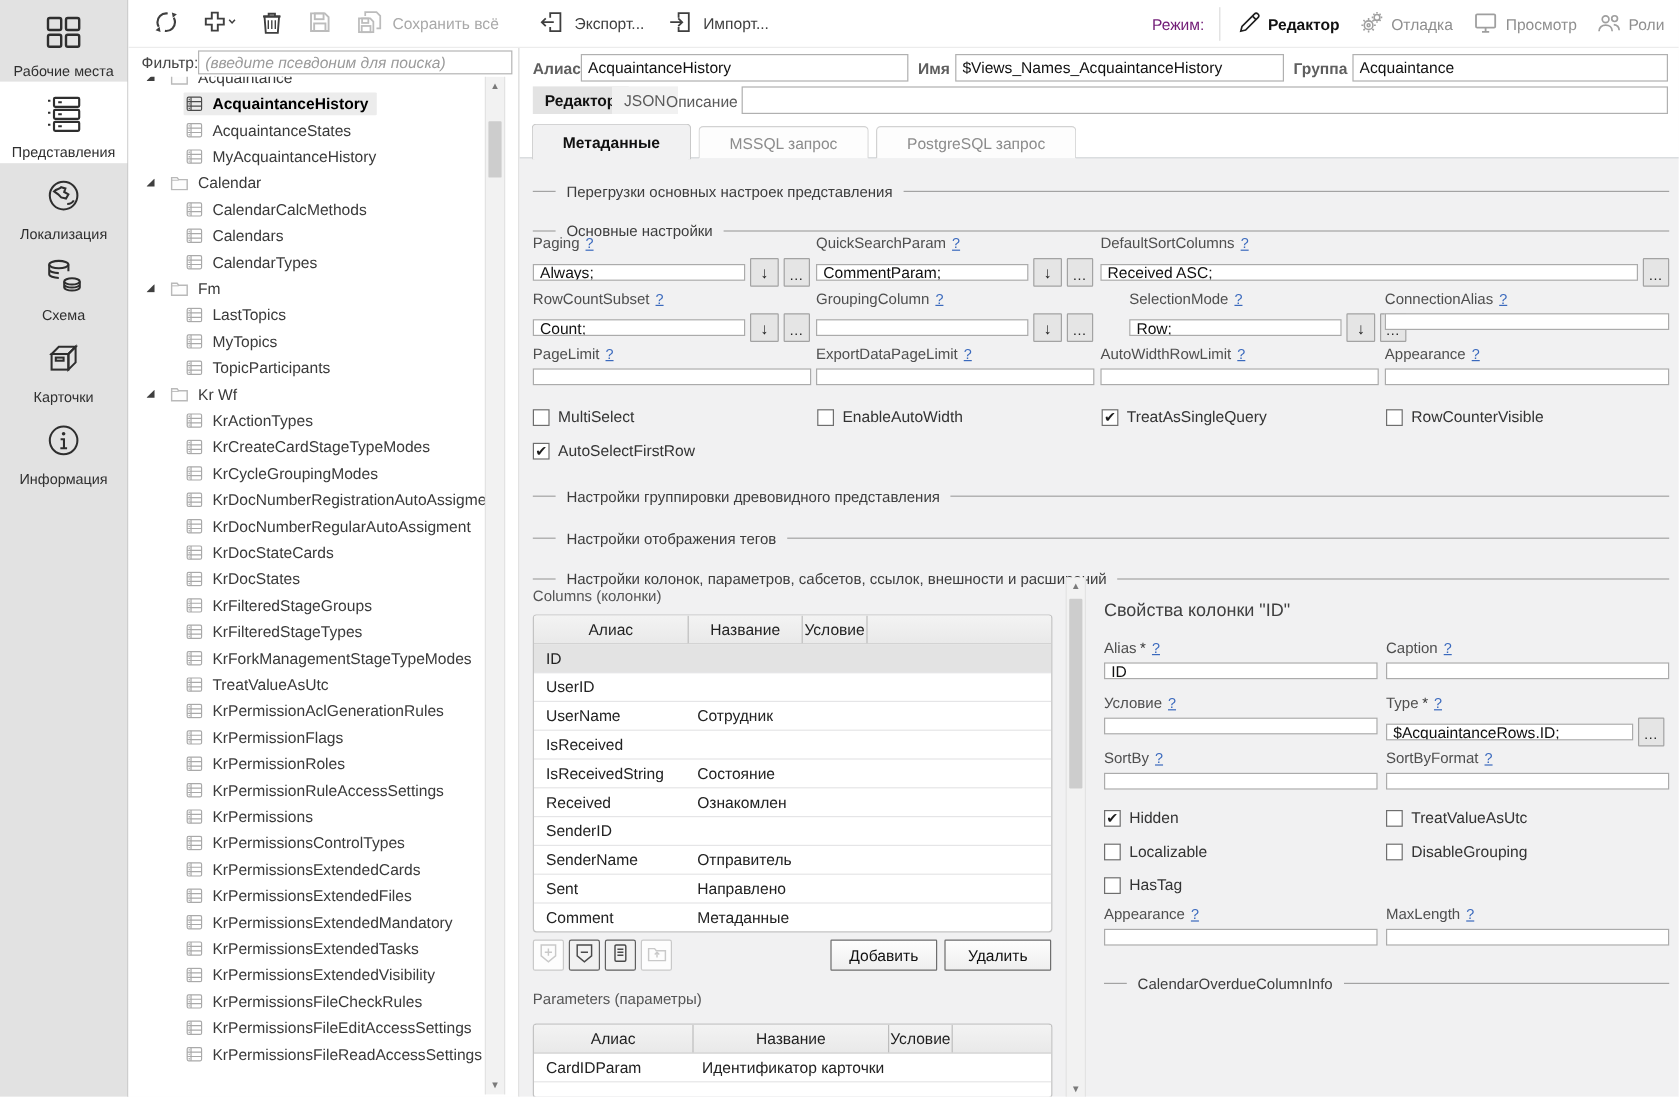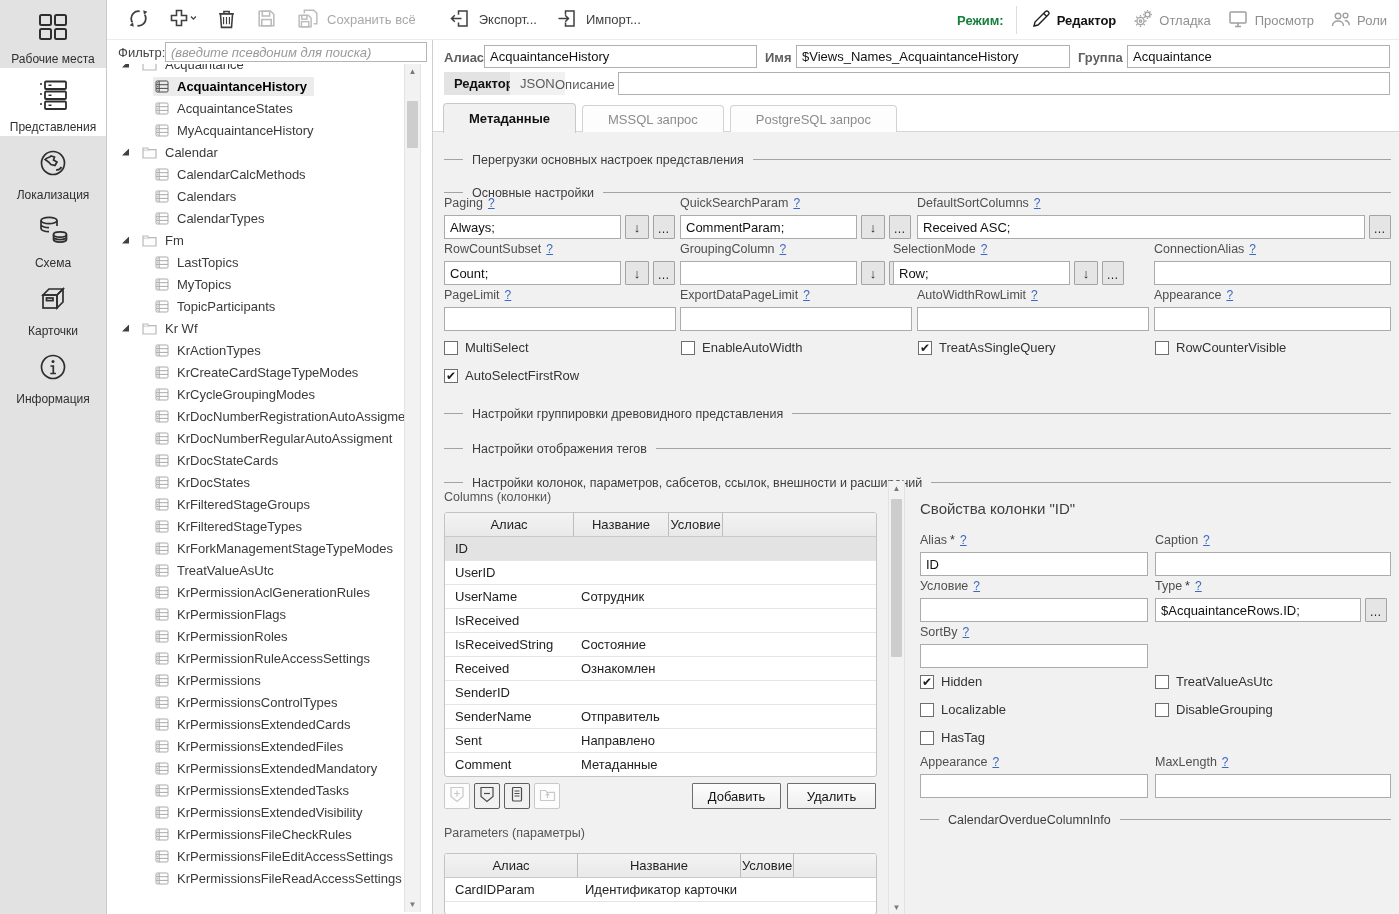--- a/index.html
+++ b/index.html
@@ -4,39 +4,39 @@
 <style>
   * { margin:0; padding:0; box-sizing:border-box; }
   html,body { width:1399px; height:914px; overflow:hidden; }
   body {
     position:relative; background:#fff; color:#222;
     font-family:"Liberation Sans","DejaVu Sans",sans-serif; font-size:13px;
   }
   button { font-family:inherit; font-size:inherit; background:none; border:none; cursor:pointer; color:inherit; }
   input {
     font-family:inherit; font-size:13px; color:#111; background:#fff;
-    border:1px solid #ababab; height:24px; padding:0 5px; outline:none;
+    border:1px solid #ababab; height:14px; padding:0 5px; outline:none;
   }
   input::placeholder { color:#9a9a9a; font-style:italic; }
 
   
   #sidebar { position:absolute; left:0; top:0; width:107px; height:914px; background:#e2e2e2; border-right:1px solid #c9c9c9; }
   .sb-item { width:100%; height:68px; display:flex; flex-direction:column; align-items:center; justify-content:center; gap:2px; padding-top:4px; }
   .sb-item.selected { background:#fff; }
   .sb-label { font-size:12px; color:#2f2f2f; white-space:nowrap; }
 
   
   #toolbar { position:absolute; left:107px; top:0; width:1292px; height:40px; background:#fff; border-bottom:1px solid #ececec; display:flex; align-items:center; }
   .tb-left { display:flex; align-items:center; gap:6px; padding-left:14px; }
   .tbtn { display:flex; align-items:center; gap:7px; padding:4px 6px; }
   .tbtn .tlabel { color:#3f3f3f; }
   .tbtn.disabled .tlabel { color:#a9a9a9; }
   .tbtn.pre-gap { margin-left:14px; }
   .tb-right { position:absolute; right:10px; top:0; height:40px; display:flex; align-items:center; gap:12px; }
-  .mode-label { font-weight:bold; color:#15803d;margin-left:20px; }
+  .mode-label { font-weight:normal; color:#701a75;margin-left:20px; }
   .vsep { width:1px; height:28px; background:#dcdcdc; }
   .mode-btn { display:flex; align-items:center; gap:6px; color:#8f8f8f; padding:2px 2px; }
   .mode-btn.active { color:#111; font-weight:bold; }
 
   
   #left-panel { position:absolute; left:107px; top:40px; width:326px; bottom:0; background:#fff; border-right:1px solid #cfcfcf; }
   #filter-row { position:absolute; left:0; top:2px; width:100%; height:21px; display:flex; align-items:center; }
   #filter-label { margin-left:11px; color:#444; }
   #filter-input { position:absolute; left:58px; top:0; width:262px; height:20px; border-color:#b5b5b5; }
   #tree-wrap { position:absolute; left:0; top:24px; right:0; bottom:0; overflow:hidden; }
@@ -1031,21 +1031,21 @@
       <div class="fld-row">
         <input style="width: 177px;" value="">
         <button class="sq">
             <span>↓</span>
           </button>
         <button class="sq narrow">
             <span class="dots">…</span>
           </button>
       </div>
     </div>
-    <div class="fld" style="left:460px;top:110px">
+    <div class="fld" style="left:508px;top:110px">
       <div class="fld-label"><span>SelectionMode</span><a class="help">?</a></div>
       <div class="fld-row">
         <input style="width: 177px;" value="Row;">
         <button class="sq">
             <span>↓</span>
           </button>
         <button class="sq narrow">
             <span class="dots">…</span>
           </button>
       </div>
@@ -1270,20 +1270,26 @@
             <span class="dots">…</span>
           </button>
       </div>
     </div>
     <div class="fld" style="left:487px;top:493px">
       <div class="fld-label"><span>SortBy</span><a class="help">?</a></div>
       <div class="fld-row">
           <input style="width: 228px;" value="">
         </div>
     </div>
+    <div class="fld" style="left:722px;top:493px">
+      <div class="fld-label"><span>SortByFormat</span><a class="help">?</a></div>
+      <div class="fld-row">
+          <input style="width: 236px;" value="">
+        </div>
+    </div>
 
     <div class="cb-grid two-col" style="left:487px;top:542px">
 
         <label class="cb-wrap">
           <span class="cb checked"></span>
           <span class="cb-label">Hidden</span>
         </label>
 
         <label class="cb-wrap">
           <span class="cb"></span>

